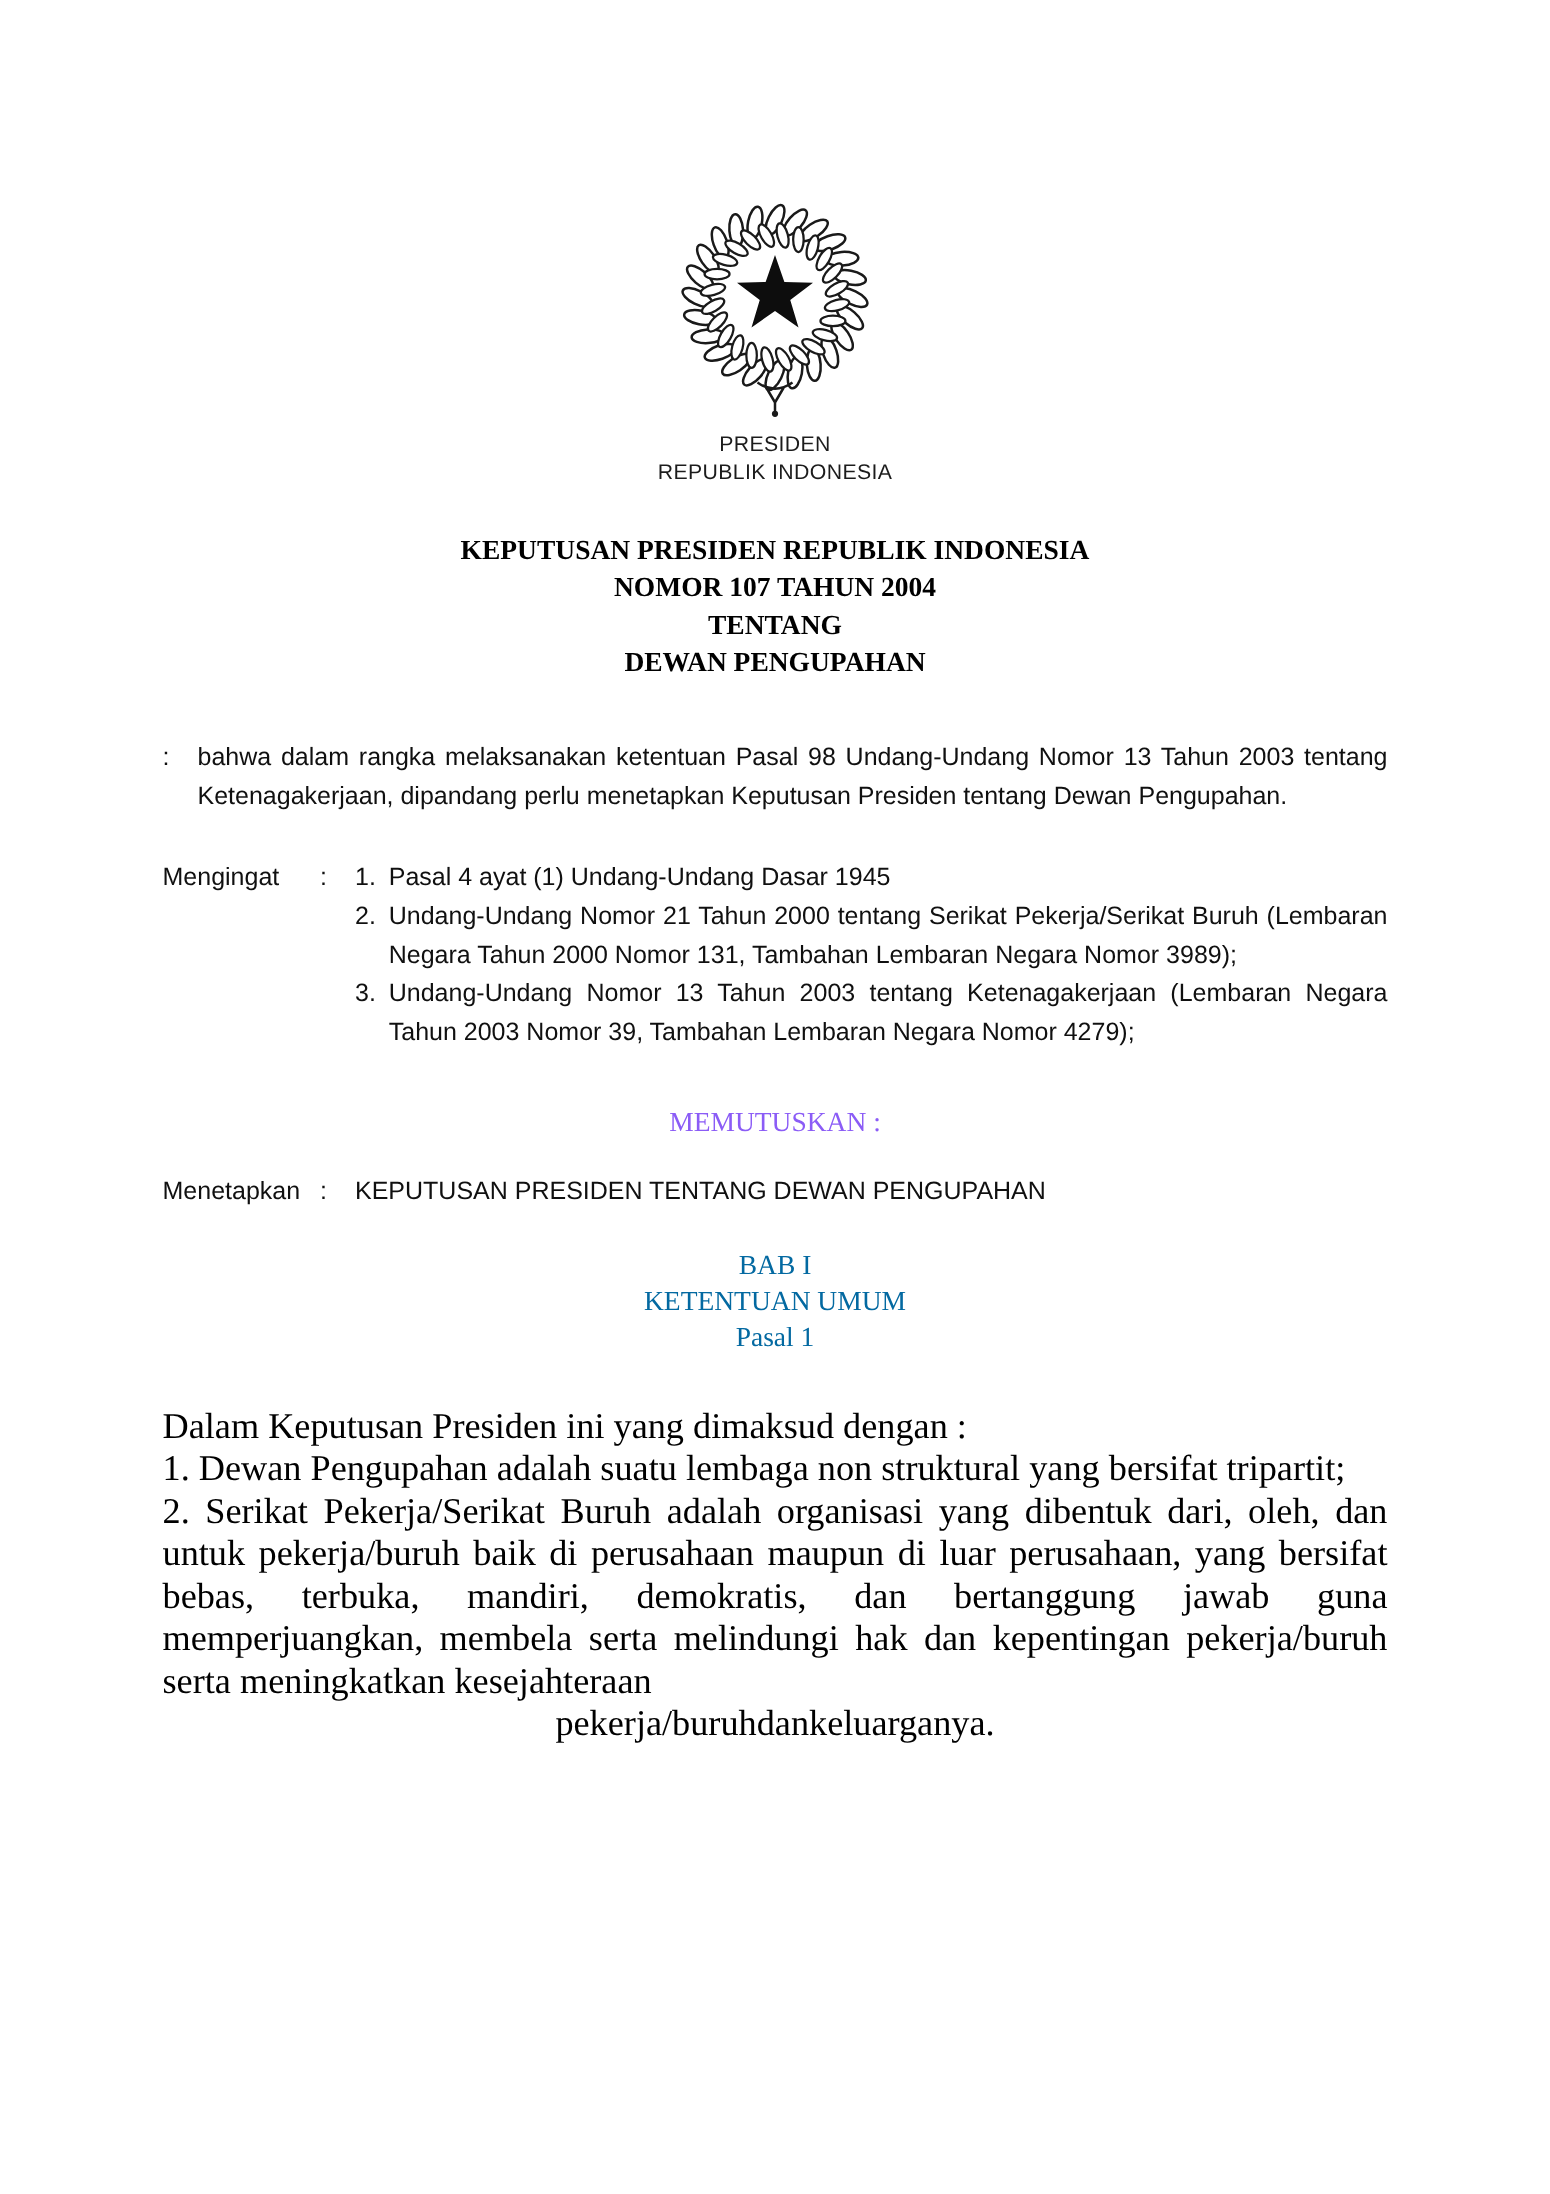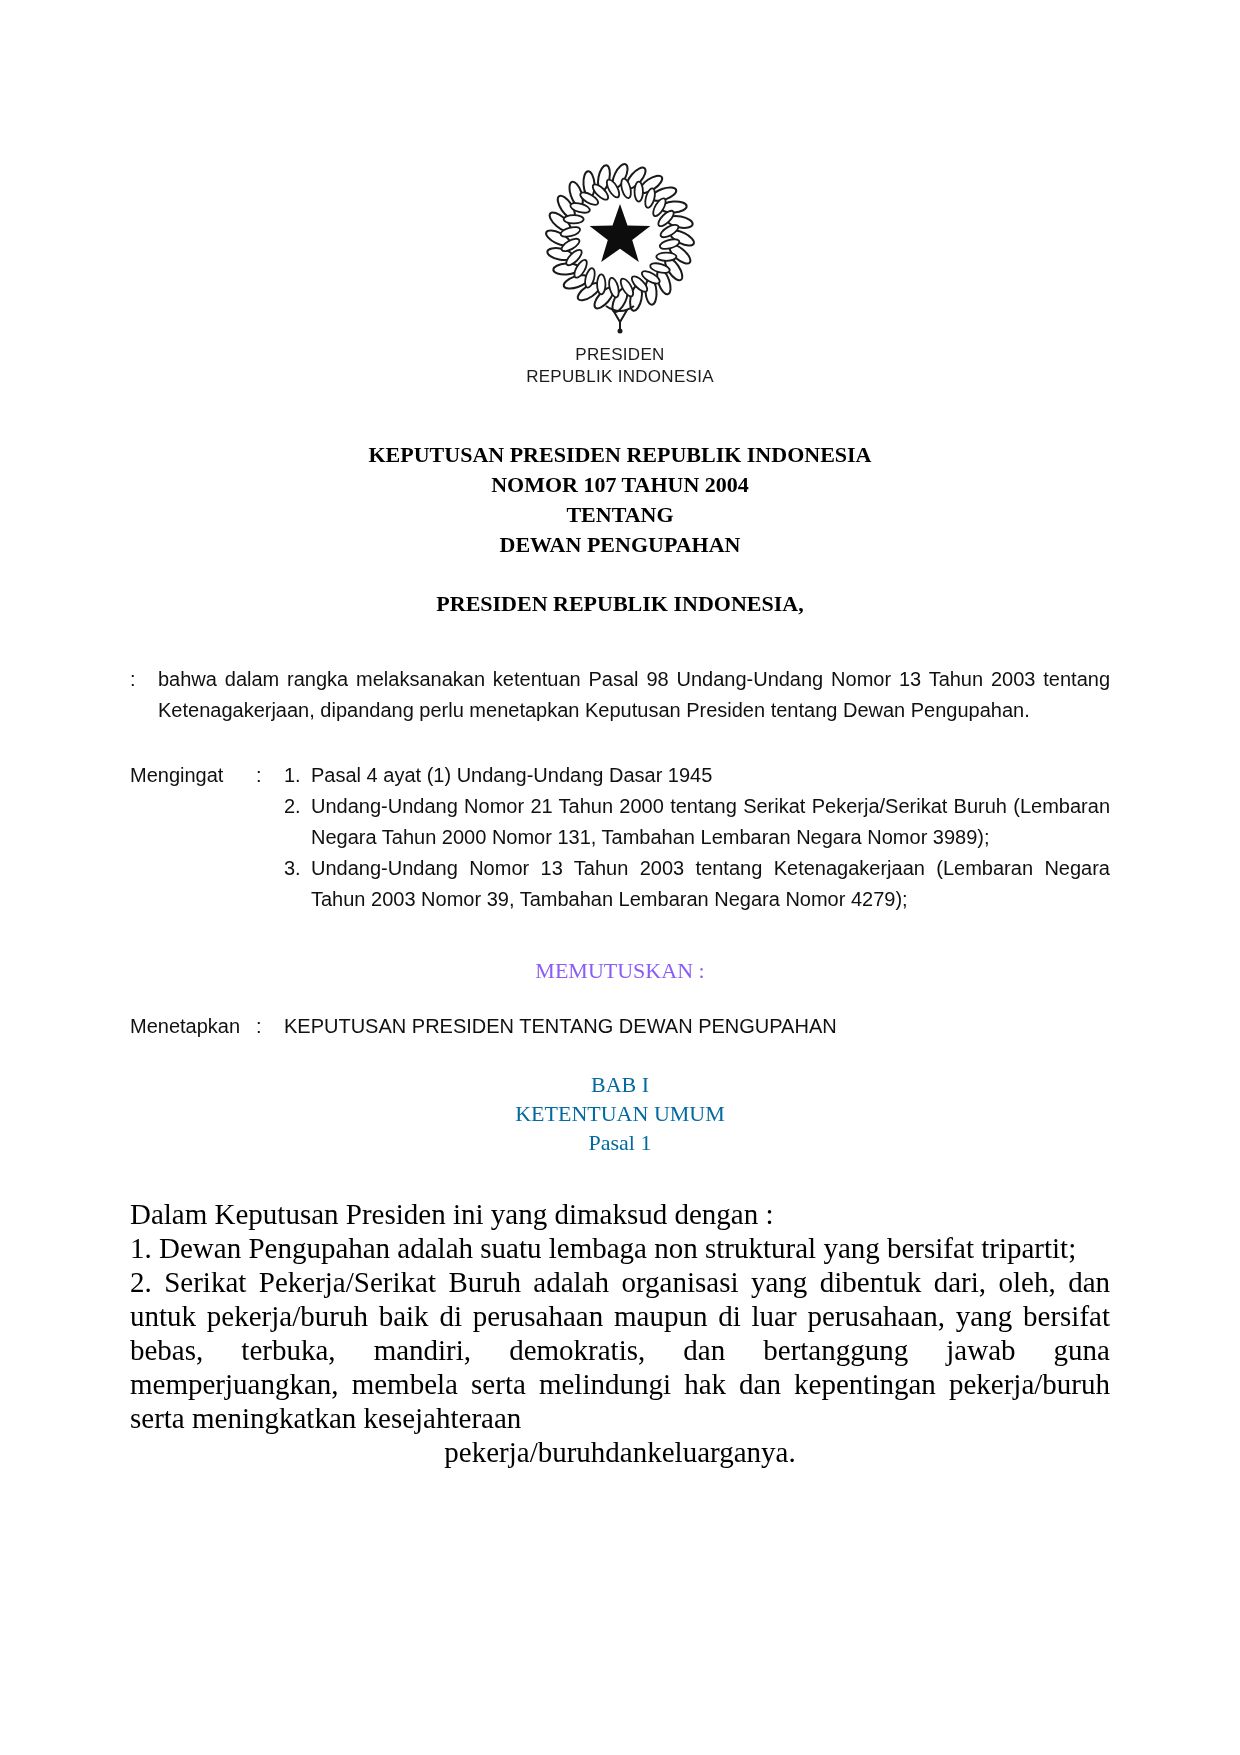--- a/index.html
+++ b/index.html
@@ -25,21 +25,21 @@
     margin-top: 6px;
     font-family: "Liberation Sans", sans-serif;
     font-size: 17px;
     line-height: 22px;
     color: #1c1c1c;
     letter-spacing: 0.3px;
     text-align: center;
   }
   
   .title-block {
-    margin-top: 52px;
+    margin-top: 36px;
     text-align: center;
     font-family: "Liberation Serif", serif;
     font-weight: bold;
     font-size: 22px;
     line-height: 30px;
     color: #000;
   }
   .issuer {
     margin-top: 30px;
     text-align: center;
@@ -169,21 +169,20 @@
     </div>
   </div>
 
   <div class="title-block">
     <div>KEPUTUSAN PRESIDEN REPUBLIK INDONESIA</div>
     <div>NOMOR 107 TAHUN 2004</div>
     <div>TENTANG</div>
     <div>DEWAN PENGUPAHAN</div>
   </div>
 
-  <div class="issuer">PRESIDEN REPUBLIK INDONESIA,</div>
 
   <div class="content">
 
     <div class="labeled sec-menimbang">
       <div class="colon">:</div>
       <div class="val">bahwa dalam rangka melaksanakan ketentuan Pasal 98 Undang-Undang Nomor 13 Tahun 2003 tentang Ketenagakerjaan, dipandang perlu menetapkan Keputusan Presiden tentang Dewan Pengupahan.</div>
     </div>
 
     <div class="labeled sec-mengingat">
       <div class="lbl">Mengingat</div>

